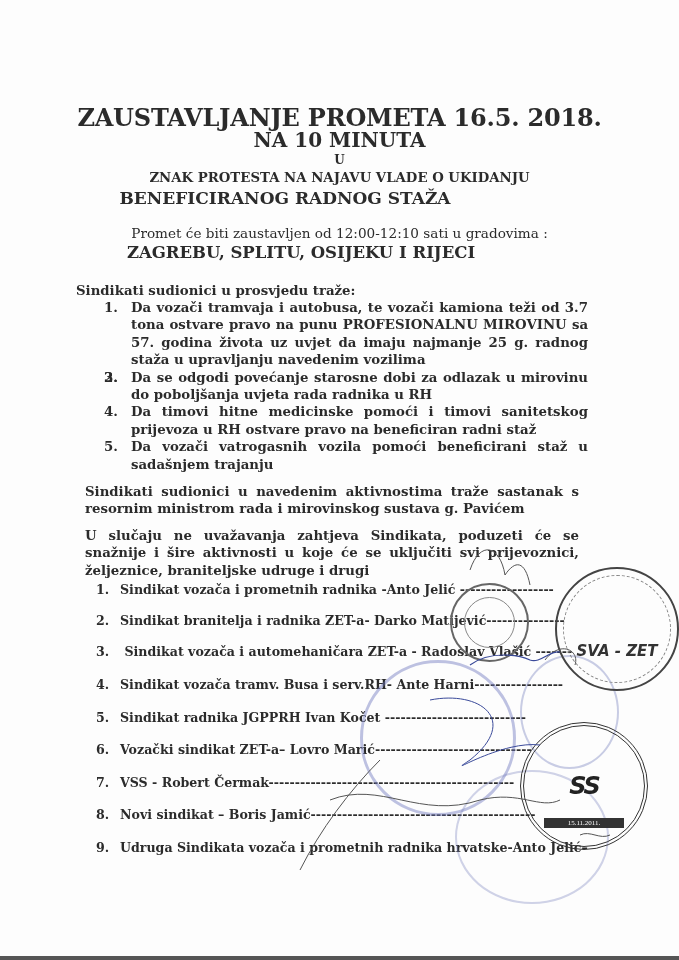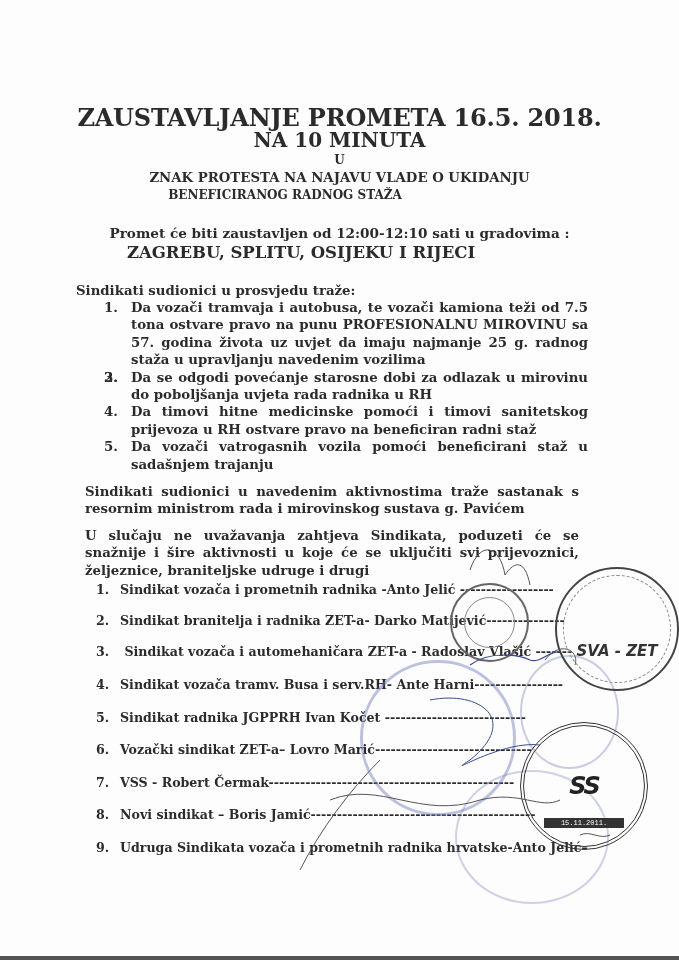--- a/index.html
+++ b/index.html
@@ -15,23 +15,23 @@
 
   .title1 { position: absolute; top: 103px; left: 0; width: 679px; text-align: center;
     font-size: 24px; font-weight: bold; letter-spacing: -0.2px; }
   .title2 { position: absolute; top: 128px; left: 0; width: 679px; text-align: center;
     font-size: 20px; font-weight: bold; }
   .title-u { position: absolute; top: 153px; left: 0; width: 679px; text-align: center;
     font-size: 12px; font-weight: bold; }
   .sub1 { position: absolute; top: 170px; left: 0; width: 679px; text-align: center;
     font-size: 13.3px; font-weight: bold; }
   .sub2 { position: absolute; top: 188px; left: 0; width: 570px; text-align: center;
-    font-size: 12px; font-weight: bold; }
+    font-size: 17px; font-weight: bold; }
   .notice { position: absolute; top: 225px; left: 0; width: 679px; text-align: center;
-    font-size: 13.6px; font-weight: bold; }
+    font-size: 13.6px; font-weight: normal; }
   .cities { position: absolute; top: 243px; left: 0; width: 602px; text-align: center;
     font-size: 16.5px; font-weight: bold; }
 
   .body-text { position: absolute; left: 76px; width: 512px; font-size: 13.3px; font-weight: bold;
     line-height: 17.4px; }
   .intro { top: 282px; }
   ol.demands { position: absolute; top: 299px; left: 104px; width: 484px; margin: 0; padding: 0;
     list-style: none; font-size: 13.3px; font-weight: bold; line-height: 17.4px; }
   ol.demands li { position: relative; padding-left: 27px; text-align: justify; }
   ol.demands li .num { position: absolute; left: 0; top: 0; }
@@ -52,40 +52,40 @@
   .stamp-zet { left: 450px; top: 583px; width: 75px; height: 75px; border: 2px solid #666; }
   .stamp-zet .inner { position: absolute; inset: 12px; border: 1px solid #888; border-radius: 50%; }
   .stamp-blue1 { left: 360px; top: 660px; width: 150px; height: 150px; border: 3px solid rgba(110,120,190,0.45); }
   .stamp-blue2 { left: 520px; top: 655px; width: 95px; height: 110px; border: 2px solid rgba(120,130,190,0.4); }
   .stamp-blue3 { left: 455px; top: 770px; width: 150px; height: 130px; border: 2px solid rgba(120,130,190,0.35); }
   .stamp-vss { left: 520px; top: 722px; width: 120px; height: 120px; border: 4px double #333;
     display: flex; align-items: center; justify-content: center; }
   .stamp-vss .inner { font-family: "DejaVu Sans", sans-serif; font-size: 24px; font-weight: bold;
     font-style: italic; color: #222; letter-spacing: -2px; }
   .stamp-vss .date { position: absolute; bottom: 18px; left: 20px; right: 20px; background: #333;
-    color: #fff; font-family: Liberation Mono, monospace; font-size: 7px; text-align: center; padding: 1px 0; }
+    color: #fff; font-family: Liberation Serif, serif; font-size: 7px; text-align: center; padding: 1px 0; }
   .sig { position: absolute; pointer-events: none; }
 </style>
 </head>
 <body>
 
 <div class="page">
 
   <div class="title1">ZAUSTAVLJANJE PROMETA  16.5. 2018.</div>
   <div class="title2">NA 10 MINUTA</div>
   <div class="title-u">U</div>
   <div class="sub1">ZNAK PROTESTA NA NAJAVU VLADE O UKIDANJU</div>
   <div class="sub2">BENEFICIRANOG RADNOG STAŽA</div>
   <div class="notice">Promet će biti zaustavljen od 12:00-12:10 sati u gradovima :</div>
   <div class="cities">ZAGREBU, SPLITU, OSIJEKU I RIJECI</div>
 
   <div class="body-text intro">Sindikati sudionici u prosvjedu traže:</div>
 
   <ol class="demands">
-    <li><span class="num">1.</span><span>Da vozači tramvaja i autobusa, te vozači kamiona teži od 7.5 tona ostvare pravo na punu PROFESIONALNU MIROVINU sa 57. godina života uz uvjet da imaju najmanje 25 g. radnog staža u upravljanju navedenim vozilima</span></li>
+    <li><span class="num">1.</span><span>Da vozači tramvaja i autobusa, te vozači kamiona teži od 3.7 tona ostvare pravo na punu PROFESIONALNU MIROVINU sa 57. godina života uz uvjet da imaju najmanje 25 g. radnog staža u upravljanju navedenim vozilima</span></li>
     <li><span class="num">2.</span></li>
     <li><span class="num">3.</span><span>Da se odgodi povećanje starosne dobi za odlazak u mirovinu do poboljšanja uvjeta rada radnika u RH</span></li>
     <li><span class="num">4.</span><span>Da timovi hitne medicinske pomoći i timovi sanitetskog prijevoza u RH ostvare pravo na beneficiran radni staž</span></li>
     <li><span class="num">5.</span><span>Da vozači vatrogasnih vozila pomoći beneficirani staž u sadašnjem trajanju</span></li>
   </ol>
 
   <div class="body-text after">
     <p>Sindikati sudionici u navedenim aktivnostima traže sastanak s resornim ministrom rada i mirovinskog sustava g. Pavićem</p>
     <p>U slučaju ne uvažavanja zahtjeva Sindikata, poduzeti će se snažnije i šire aktivnosti u koje će se uključiti svi prijevoznici, željeznice, braniteljske udruge i drugi</p>
   </div>

